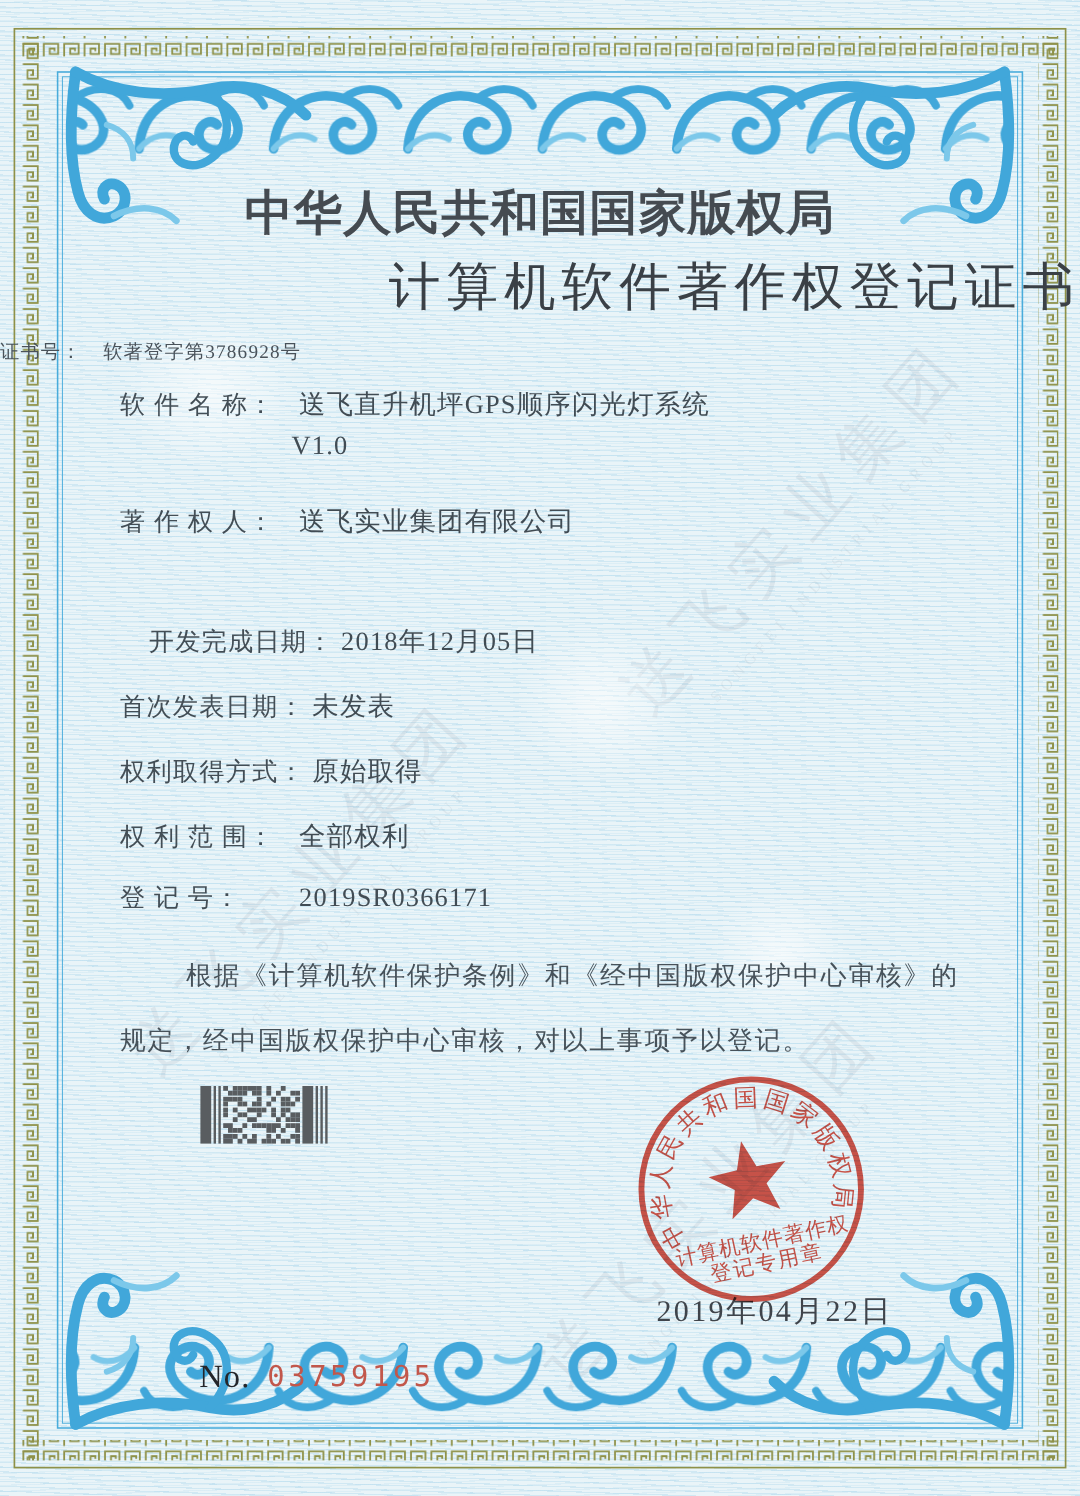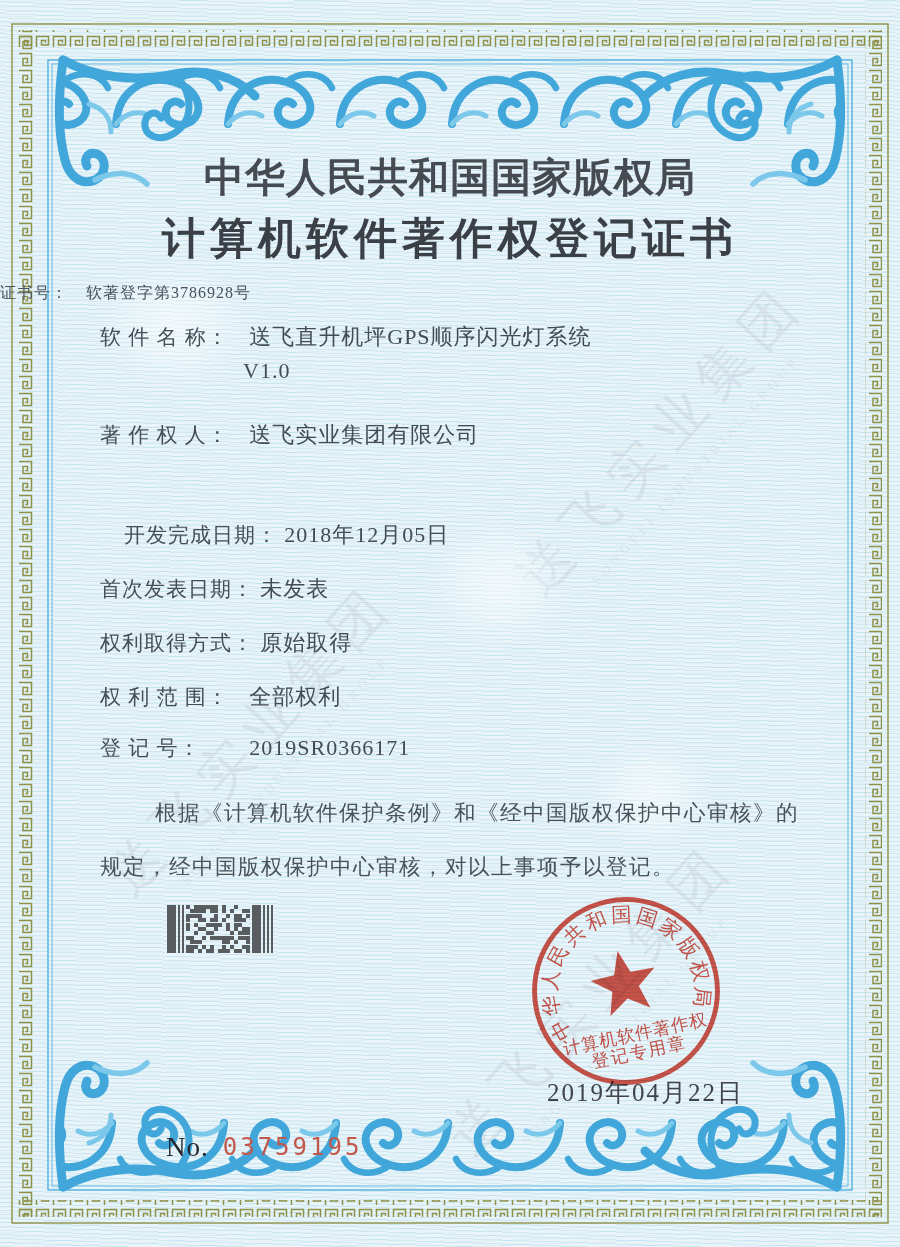--- a/index.html
+++ b/index.html
@@ -9,21 +9,21 @@
     background-color:#e9f4f8;
     background-image:
       repeating-linear-gradient(2deg, rgba(120,190,225,.22) 0 1px, transparent 1px 4px),
       repeating-linear-gradient(-2deg, rgba(140,200,230,.14) 0 1px, transparent 1px 5px);
   }
   .abs{position:absolute;}
   .noselect{user-select:none;}
   
   .authority{left:0;top:150px;width:100%;text-align:center;font-size:40px;font-weight:bold;
              color:#454b51;letter-spacing:1px;}
-  .cert-title{left:0;top:210px;width:100%;text-align:center;font-size:43px;font-weight:bold;
+  .cert-title{left:0;top:210px;width:100%;text-align:right;font-size:43px;font-weight:normal;
              color:#3a4046;letter-spacing:5px;}
   .certno-line{left:0;top:283px;width:810px;text-align:left;font-size:16px;color:#49525a;letter-spacing:1px;}
   .certno-line .lbl{margin-right:18px;}
   .field-row{left:100px;width:760px;font-size:21px;color:#434e56;letter-spacing:1px;white-space:nowrap;}
   .field-row .flabel{display:inline-block;min-width:143px;}
   .field-row .fvalue{margin-left:0px;font-size:22px;color:#414c54;}
   .value2{left:243px;font-size:22px;color:#414c54;letter-spacing:1px;}
   .stmt{font-size:21.5px;color:#47525a;letter-spacing:1.5px;white-space:nowrap;}
   .serial{left:145px;top:1132px;font-size:27px;color:#24262a;letter-spacing:1px;margin-left:21px;}
   .serial .num{font-family:"DejaVu Sans Mono","Liberation Mono",monospace;font-size:24px;

